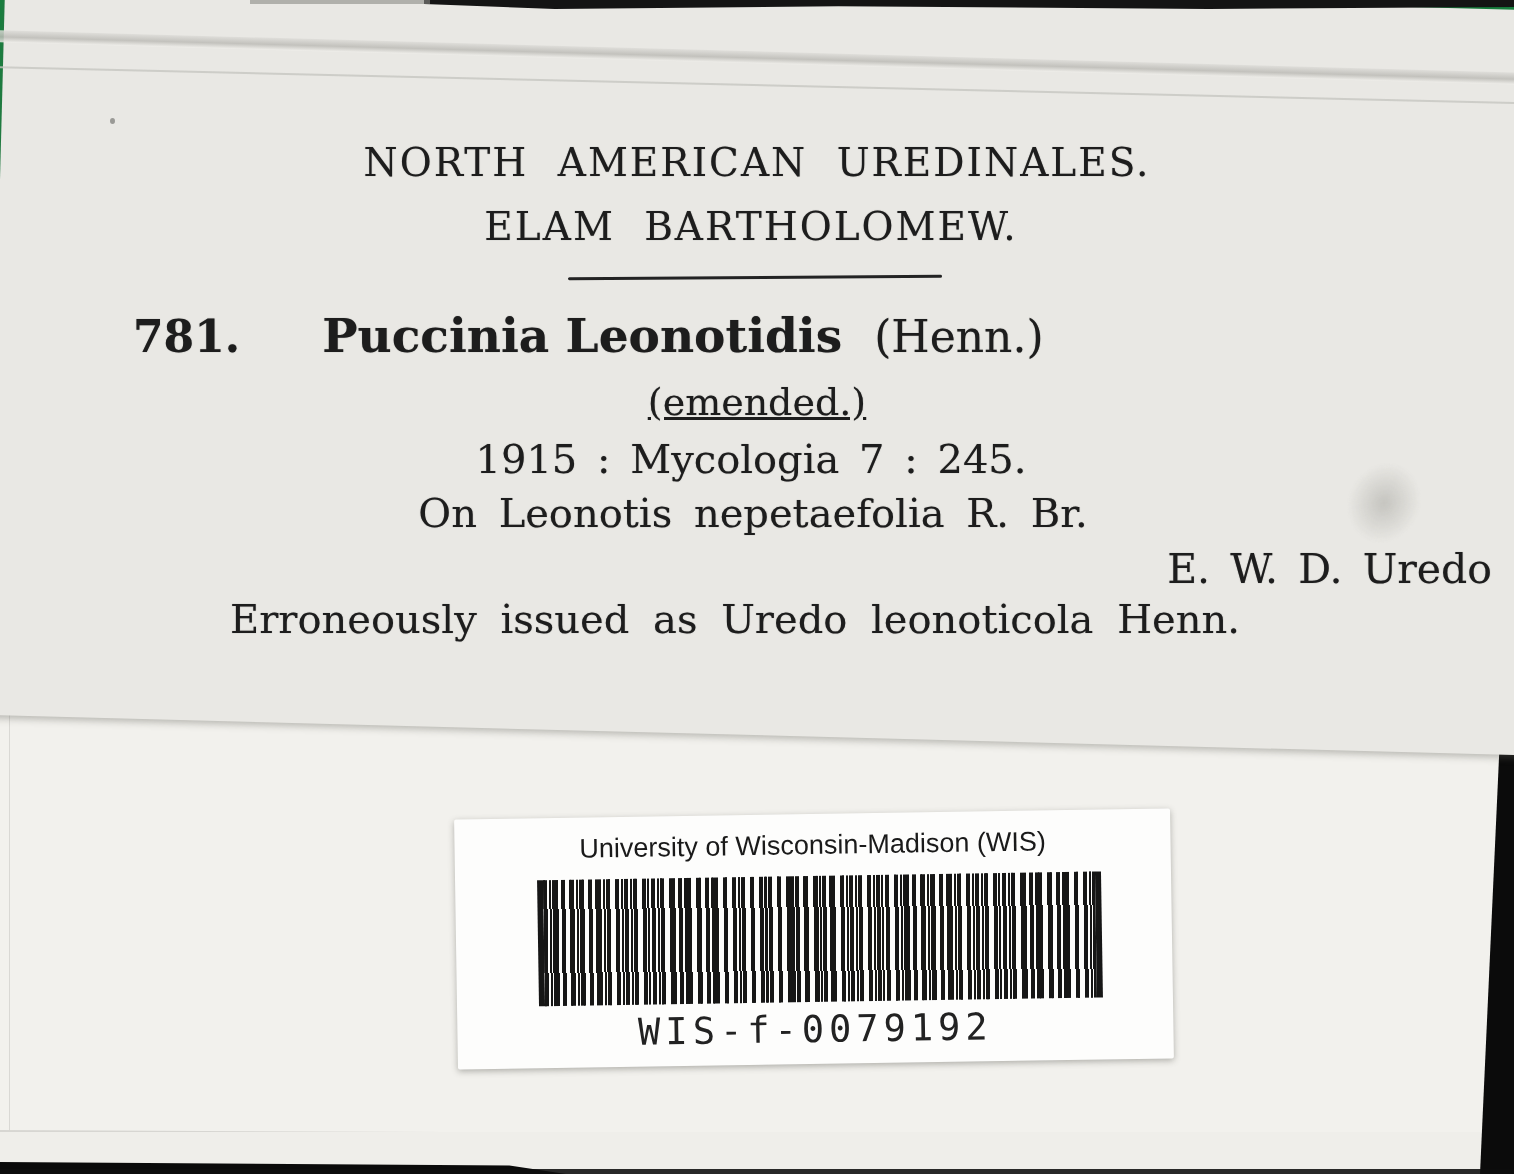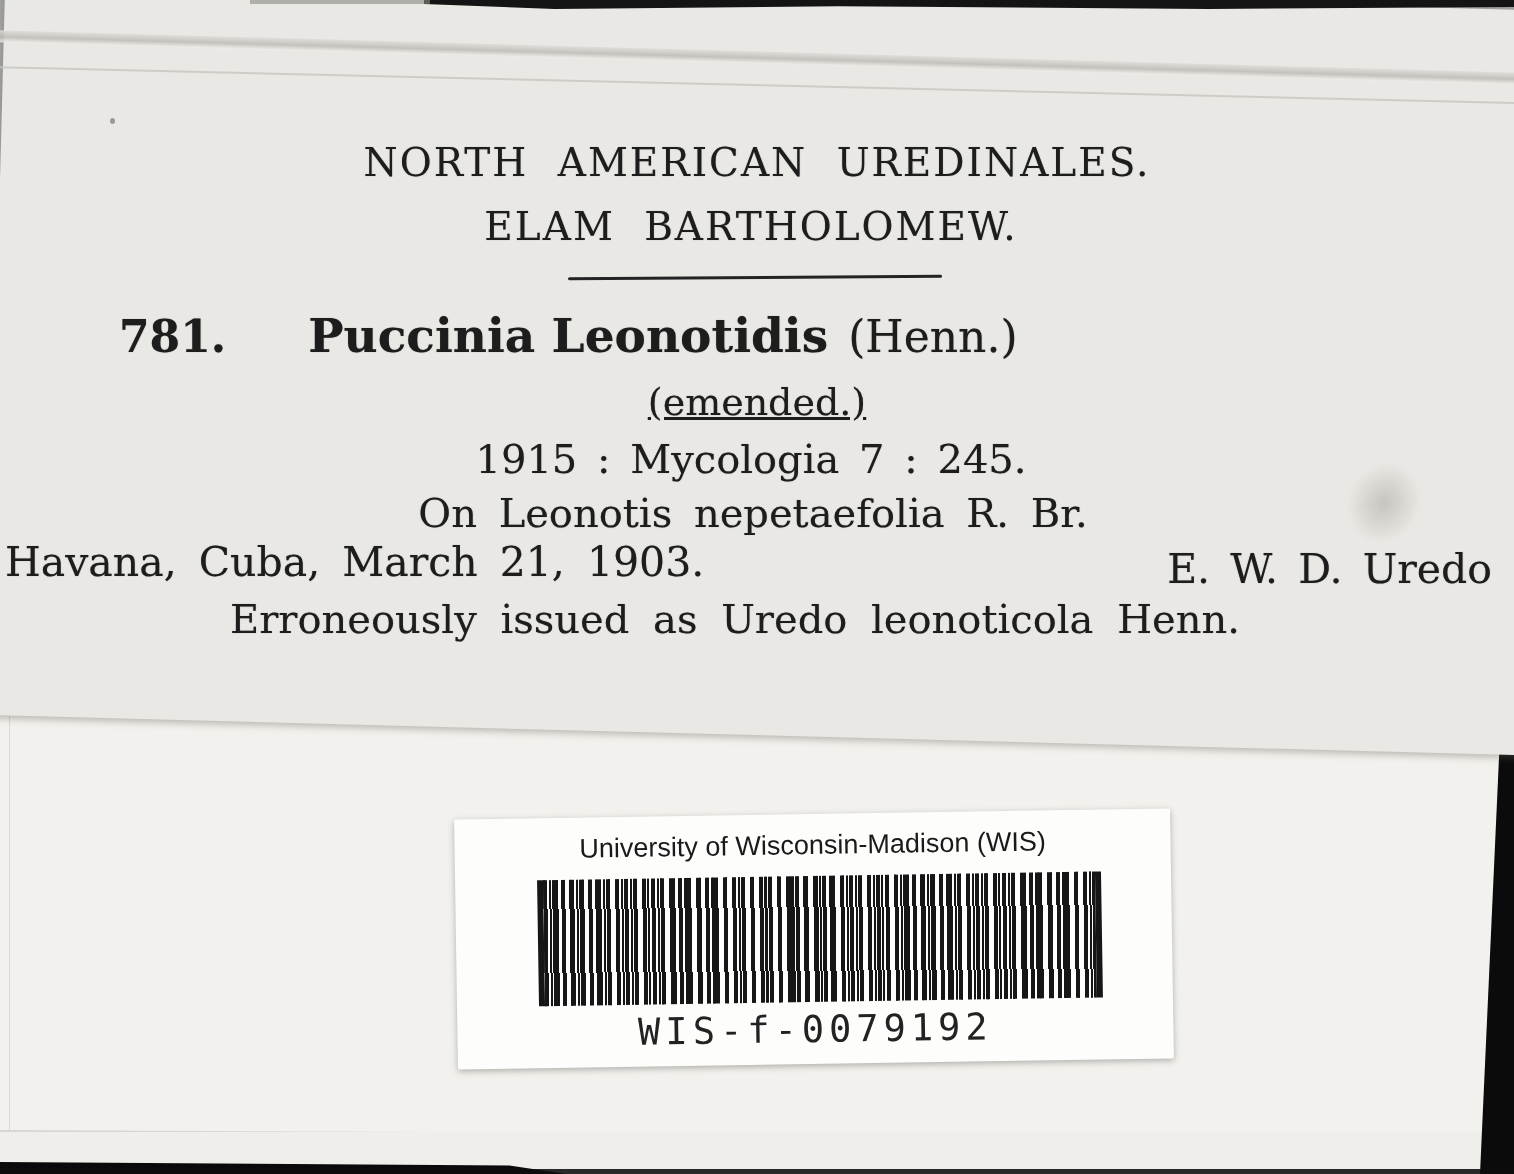--- a/index.html
+++ b/index.html
@@ -1,18 +1,18 @@
 <!DOCTYPE html>
 <html><head>
 <meta charset="utf-8">
 <style>
   html,body{margin:0;padding:0;background:#000;}
   .scan{
     position:relative;width:1514px;height:1174px;overflow:hidden;
-    background:#a3a3a3;
+    background:#15803d;
     font-family:"DejaVu Serif", serif;color:#1d1d1d;
   }
   
   .sheet-lower{
     position:absolute;left:0;top:698px;width:1514px;height:476px;
     background:#f2f1ed;
   }
   .sheet-lower-left-edge{
     position:absolute;left:9px;top:715px;width:1px;height:420px;
     background:#d9d8d4;
@@ -78,24 +78,24 @@
   .txt{position:absolute;white-space:nowrap;text-shadow:0 0 1px rgba(25,25,25,.45);}
   .center{left:0;width:1514px;text-align:center;}
   .hdr{font-size:39px;letter-spacing:2px;word-spacing:15px;}
   .series-title{top:140px;}
   .series-author{top:204px;transform:translateX(-6px);}
   .divider-rule{
     position:absolute;left:568px;top:276px;width:374px;height:3px;
     background:#232323;transform:rotate(-0.35deg);border-radius:2px;
   }
   .species-line{
-    position:absolute;left:119px;top:308px;display:flex;align-items:baseline;
+    position:absolute;left:133px;top:308px;display:flex;align-items:baseline;
   }
   .spec-number{font-size:44px;font-weight:bold;margin-right:82px;}
-  .taxon-name{font-size:47px;font-weight:bold;margin-right:20px;}
+  .taxon-name{font-size:47px;font-weight:bold;margin-right:32px;}
   .taxon-authority{font-size:44px;}
   .taxon-reference{font-size:44px;}
   .emendation{top:380px;font-size:38px;word-spacing:4px;text-decoration:underline;}
   .citation{top:436px;font-size:40px;word-spacing:7px;transform:translateX(-6px);}
   .host-line{top:490px;font-size:40px;word-spacing:9px;transform:translateX(-4px);}
   .locality{left:5px;top:538px;font-size:41px;word-spacing:9px;}
   .collector{right:22px;top:545px;font-size:41px;word-spacing:7px;}
   .erratum{top:596px;font-size:40px;word-spacing:11px;transform:translateX(-22px);}
   
   .barcode-label{
@@ -149,21 +149,20 @@
 
   <div class="species-line">
     <span class="txt-inline spec-number txt" style="position:static">781.</span>
     <span class="taxon-name txt" style="position:static">Puccinia Leonotidis</span>
     <span class="taxon-authority txt" style="position:static">(Henn.)</span>
   </div>
 
   <div class="txt center emendation">(emended.)</div>
   <div class="txt center citation">1915 : Mycologia 7 : 245.</div>
   <div class="txt center host-line">On Leonotis nepetaefolia R. Br.</div>
-  <div class="txt locality">Havana, Cuba, March 21, 1903.</div>
   <div class="txt collector">E. W. D. Uredo</div>
   <div class="txt center erratum">Erroneously issued as Uredo leonoticola Henn.</div>
 
   <div class="barcode-label">
     <div class="bc-title">University of Wisconsin-Madison (WIS)</div>
     <div class="bc-bars"></div>
     <div class="bc-code">WIS-f-0079192</div>
   </div>
 
 </div>

